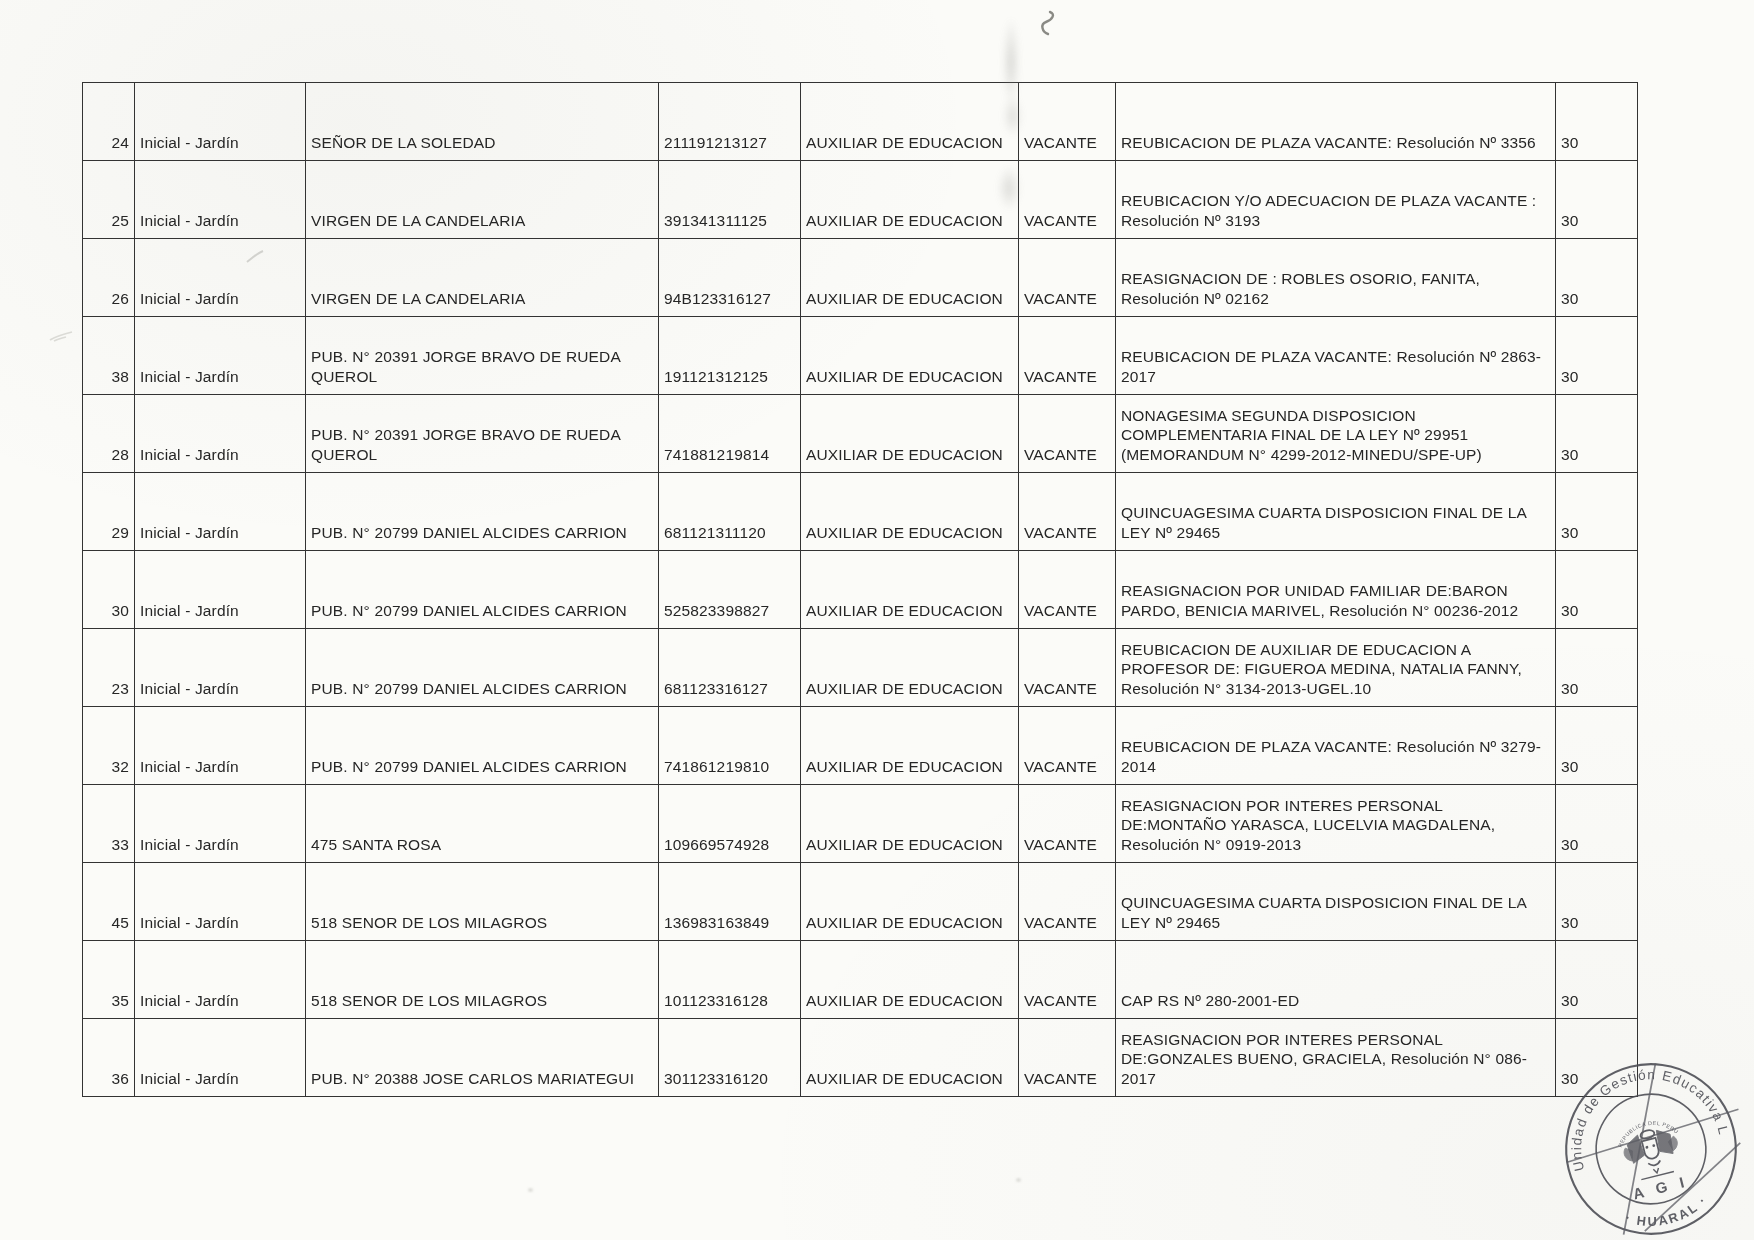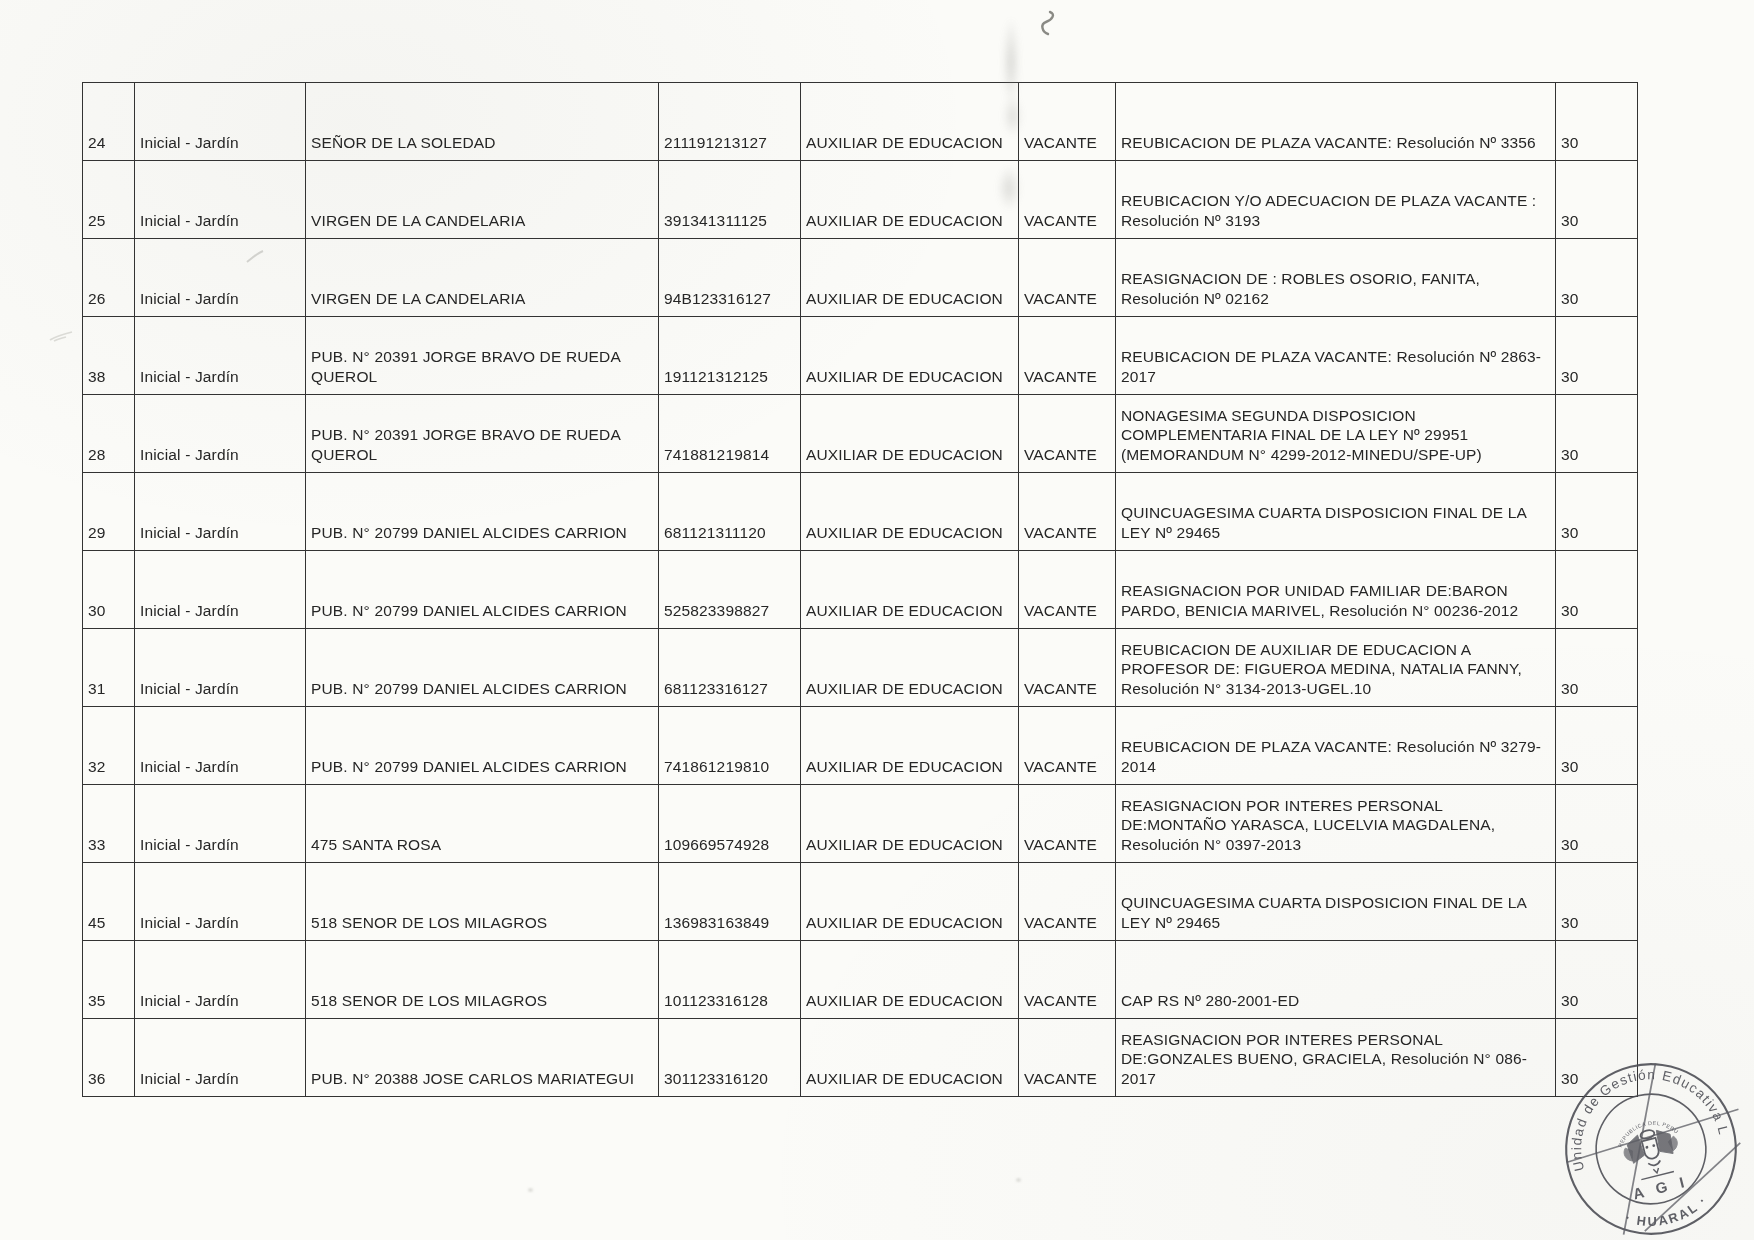--- a/index.html
+++ b/index.html
@@ -29,21 +29,21 @@
   table.doc-table td{
     border:1.6px solid var(--line);
     vertical-align:bottom;
     padding:4px 5px 8px 5px;
     font-size:15.5px;line-height:19.5px;
     letter-spacing:0.15px;
     overflow:hidden;
     color:var(--ink);
   }
   table.doc-table tr{height:78px;}
-  td.c-num{text-align:left;padding-right:6px;margin-left:30px;}
+  td.c-num{text-align:right;padding-right:6px;margin-left:30px;}
   td.c-school{padding-right:42px;margin-left:18px;}
   td.c-action{padding-right:38px;}
   
   .smudge-vert{
     position:absolute;left:994px;top:12px;width:34px;height:200px;
     background:
       radial-gradient(ellipse 12px 60px at 50% 25%, rgba(150,150,145,.55), transparent 75%),
       radial-gradient(ellipse 14px 28px at 55% 52%, rgba(150,150,145,.45), transparent 75%),
       radial-gradient(ellipse 16px 30px at 45% 88%, rgba(150,150,145,.5), transparent 75%);
     filter:blur(3px);opacity:.6;pointer-events:none;
@@ -140,21 +140,21 @@
     <td class="c-num">30</td>
     <td class="c-level">Inicial - Jardín</td>
     <td class="c-school">PUB. N° 20799 DANIEL ALCIDES CARRION</td>
     <td class="c-code">525823398827</td>
     <td class="c-pos">AUXILIAR DE EDUCACION</td>
     <td class="c-status">VACANTE</td>
     <td class="c-action">REASIGNACION POR UNIDAD FAMILIAR DE:BARON PARDO, BENICIA MARIVEL, Resolución N° 00236-2012</td>
     <td class="c-hours">30</td>
   </tr>
       <tr class="doc-row">
-    <td class="c-num">31</td>
+    <td class="c-num">23</td>
     <td class="c-level">Inicial - Jardín</td>
     <td class="c-school">PUB. N° 20799 DANIEL ALCIDES CARRION</td>
     <td class="c-code">681123316127</td>
     <td class="c-pos">AUXILIAR DE EDUCACION</td>
     <td class="c-status">VACANTE</td>
     <td class="c-action">REUBICACION DE AUXILIAR DE EDUCACION A PROFESOR DE: FIGUEROA MEDINA, NATALIA FANNY, Resolución N° 3134-2013-UGEL.10</td>
     <td class="c-hours">30</td>
   </tr>
       <tr class="doc-row">
     <td class="c-num">32</td>
@@ -166,21 +166,21 @@
     <td class="c-action">REUBICACION DE PLAZA VACANTE: Resolución Nº 3279-2014</td>
     <td class="c-hours">30</td>
   </tr>
       <tr class="doc-row">
     <td class="c-num">33</td>
     <td class="c-level">Inicial - Jardín</td>
     <td class="c-school">475 SANTA ROSA</td>
     <td class="c-code">109669574928</td>
     <td class="c-pos">AUXILIAR DE EDUCACION</td>
     <td class="c-status">VACANTE</td>
-    <td class="c-action">REASIGNACION POR INTERES PERSONAL DE:MONTAÑO YARASCA, LUCELVIA MAGDALENA, Resolución N° 0397-2013</td>
+    <td class="c-action">REASIGNACION POR INTERES PERSONAL DE:MONTAÑO YARASCA, LUCELVIA MAGDALENA, Resolución N° 0919-2013</td>
     <td class="c-hours">30</td>
   </tr>
       <tr class="doc-row">
     <td class="c-num">45</td>
     <td class="c-level">Inicial - Jardín</td>
     <td class="c-school">518 SENOR DE LOS MILAGROS</td>
     <td class="c-code">136983163849</td>
     <td class="c-pos">AUXILIAR DE EDUCACION</td>
     <td class="c-status">VACANTE</td>
     <td class="c-action">QUINCUAGESIMA CUARTA DISPOSICION FINAL DE LA LEY Nº 29465</td>

